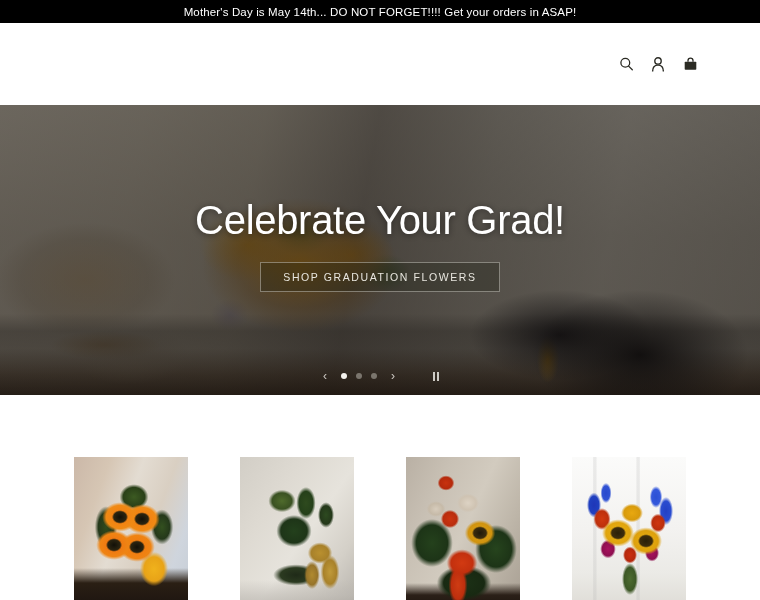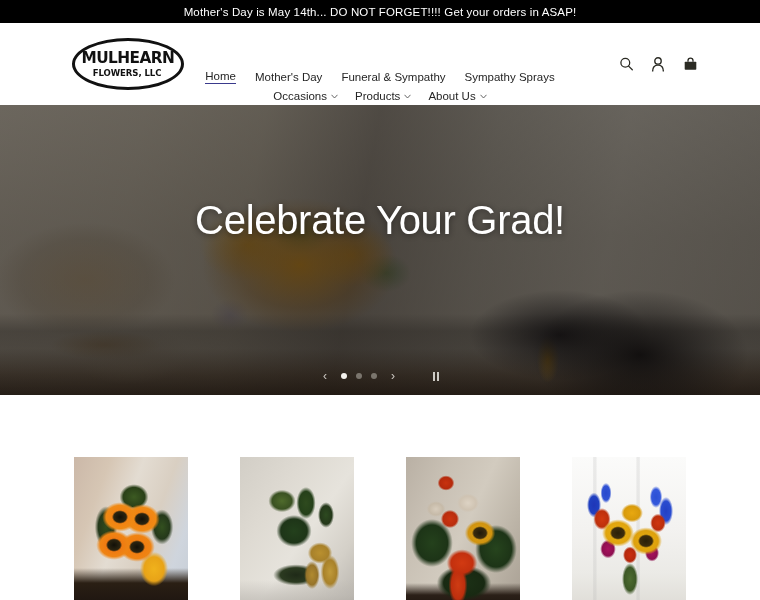--- a/index.html
+++ b/index.html
@@ -345,68 +345,22 @@
 </style>
 </head>
 <body>
 
 <div class="announcement">
   <span class="announcement-text">Mother's Day is May 14th... DO NOT FORGET!!!! Get your orders in ASAP!</span>
 </div>
 
 <div class="header">
 
-  <a class="logo-wrap">
-    <div class="logo-oval">
-      <div class="logo-line1">MULHEARN</div>
-      <div class="logo-line2">FLOWERS, LLC</div>
-    </div>
-  </a>
 
   <nav class="nav">
-    <div class="nav-row row1">
-      <span class="nav-item active">
-        <span>Home</span>
-      </span>
-      <span class="nav-item">
-        <span>Mother's Day</span>
-      </span>
-      <span class="nav-item">
-        <span>Funeral &amp; Sympathy</span>
-      </span>
-      <span class="nav-item">
-        <span>Sympathy Sprays</span>
-      </span>
-    </div>
-    <div class="nav-row row2">
-      <span class="nav-item">
-        <span>Occasions</span>
-        <span class="chev">
-          <svg width="7" height="5" viewBox="0 0 7 5">
-              <path d="M0.5 0.8 L3.5 4 L6.5 0.8" fill="none" stroke="#555" stroke-width="0.9"></path>
-            </svg>
-        </span>
-      </span>
-      <span class="nav-item">
-        <span>Products</span>
-        <span class="chev">
-          <svg width="7" height="5" viewBox="0 0 7 5">
-              <path d="M0.5 0.8 L3.5 4 L6.5 0.8" fill="none" stroke="#555" stroke-width="0.9"></path>
-            </svg>
-        </span>
-      </span>
-      <span class="nav-item">
-        <span>About Us</span>
-        <span class="chev">
-          <svg width="7" height="5" viewBox="0 0 7 5">
-              <path d="M0.5 0.8 L3.5 4 L6.5 0.8" fill="none" stroke="#555" stroke-width="0.9"></path>
-            </svg>
-        </span>
-      </span>
-    </div>
   </nav>
 
   <div class="header-icons">
     <span class="hicon">
       <svg width="15" height="15" viewBox="0 0 15 15">
         <circle cx="6.3" cy="6.3" r="4.4" fill="none" stroke="#2b2b24" stroke-width="1.3"></circle>
         <line x1="9.6" y1="9.6" x2="13.3" y2="13.3" stroke="#2b2b24" stroke-width="1.3" stroke-linecap="round"></line>
       </svg>
     </span>
     <span class="hicon">
@@ -423,20 +377,23 @@
     </span>
   </div>
 </div>
 
 <div class="hero">
   <div class="hero-bg"></div>
   <div class="hero-scrim"></div>
 
   <div class="hero-content">
     <div class="hero-title">Celebrate Your Grad!</div>
+    <div class="hero-cta-row">
+      <span class="hero-cta">SHOP GRADUATION FLOWERS</span>
+    </div>
   </div>
 
   <div class="slider-controls">
     <span class="sc-arrow">‹</span>
     <span class="sc-dots">
       <span class="sc-dot active"></span>
       <span class="sc-dot"></span>
       <span class="sc-dot"></span>
     </span>
     <span class="sc-arrow">›</span>

